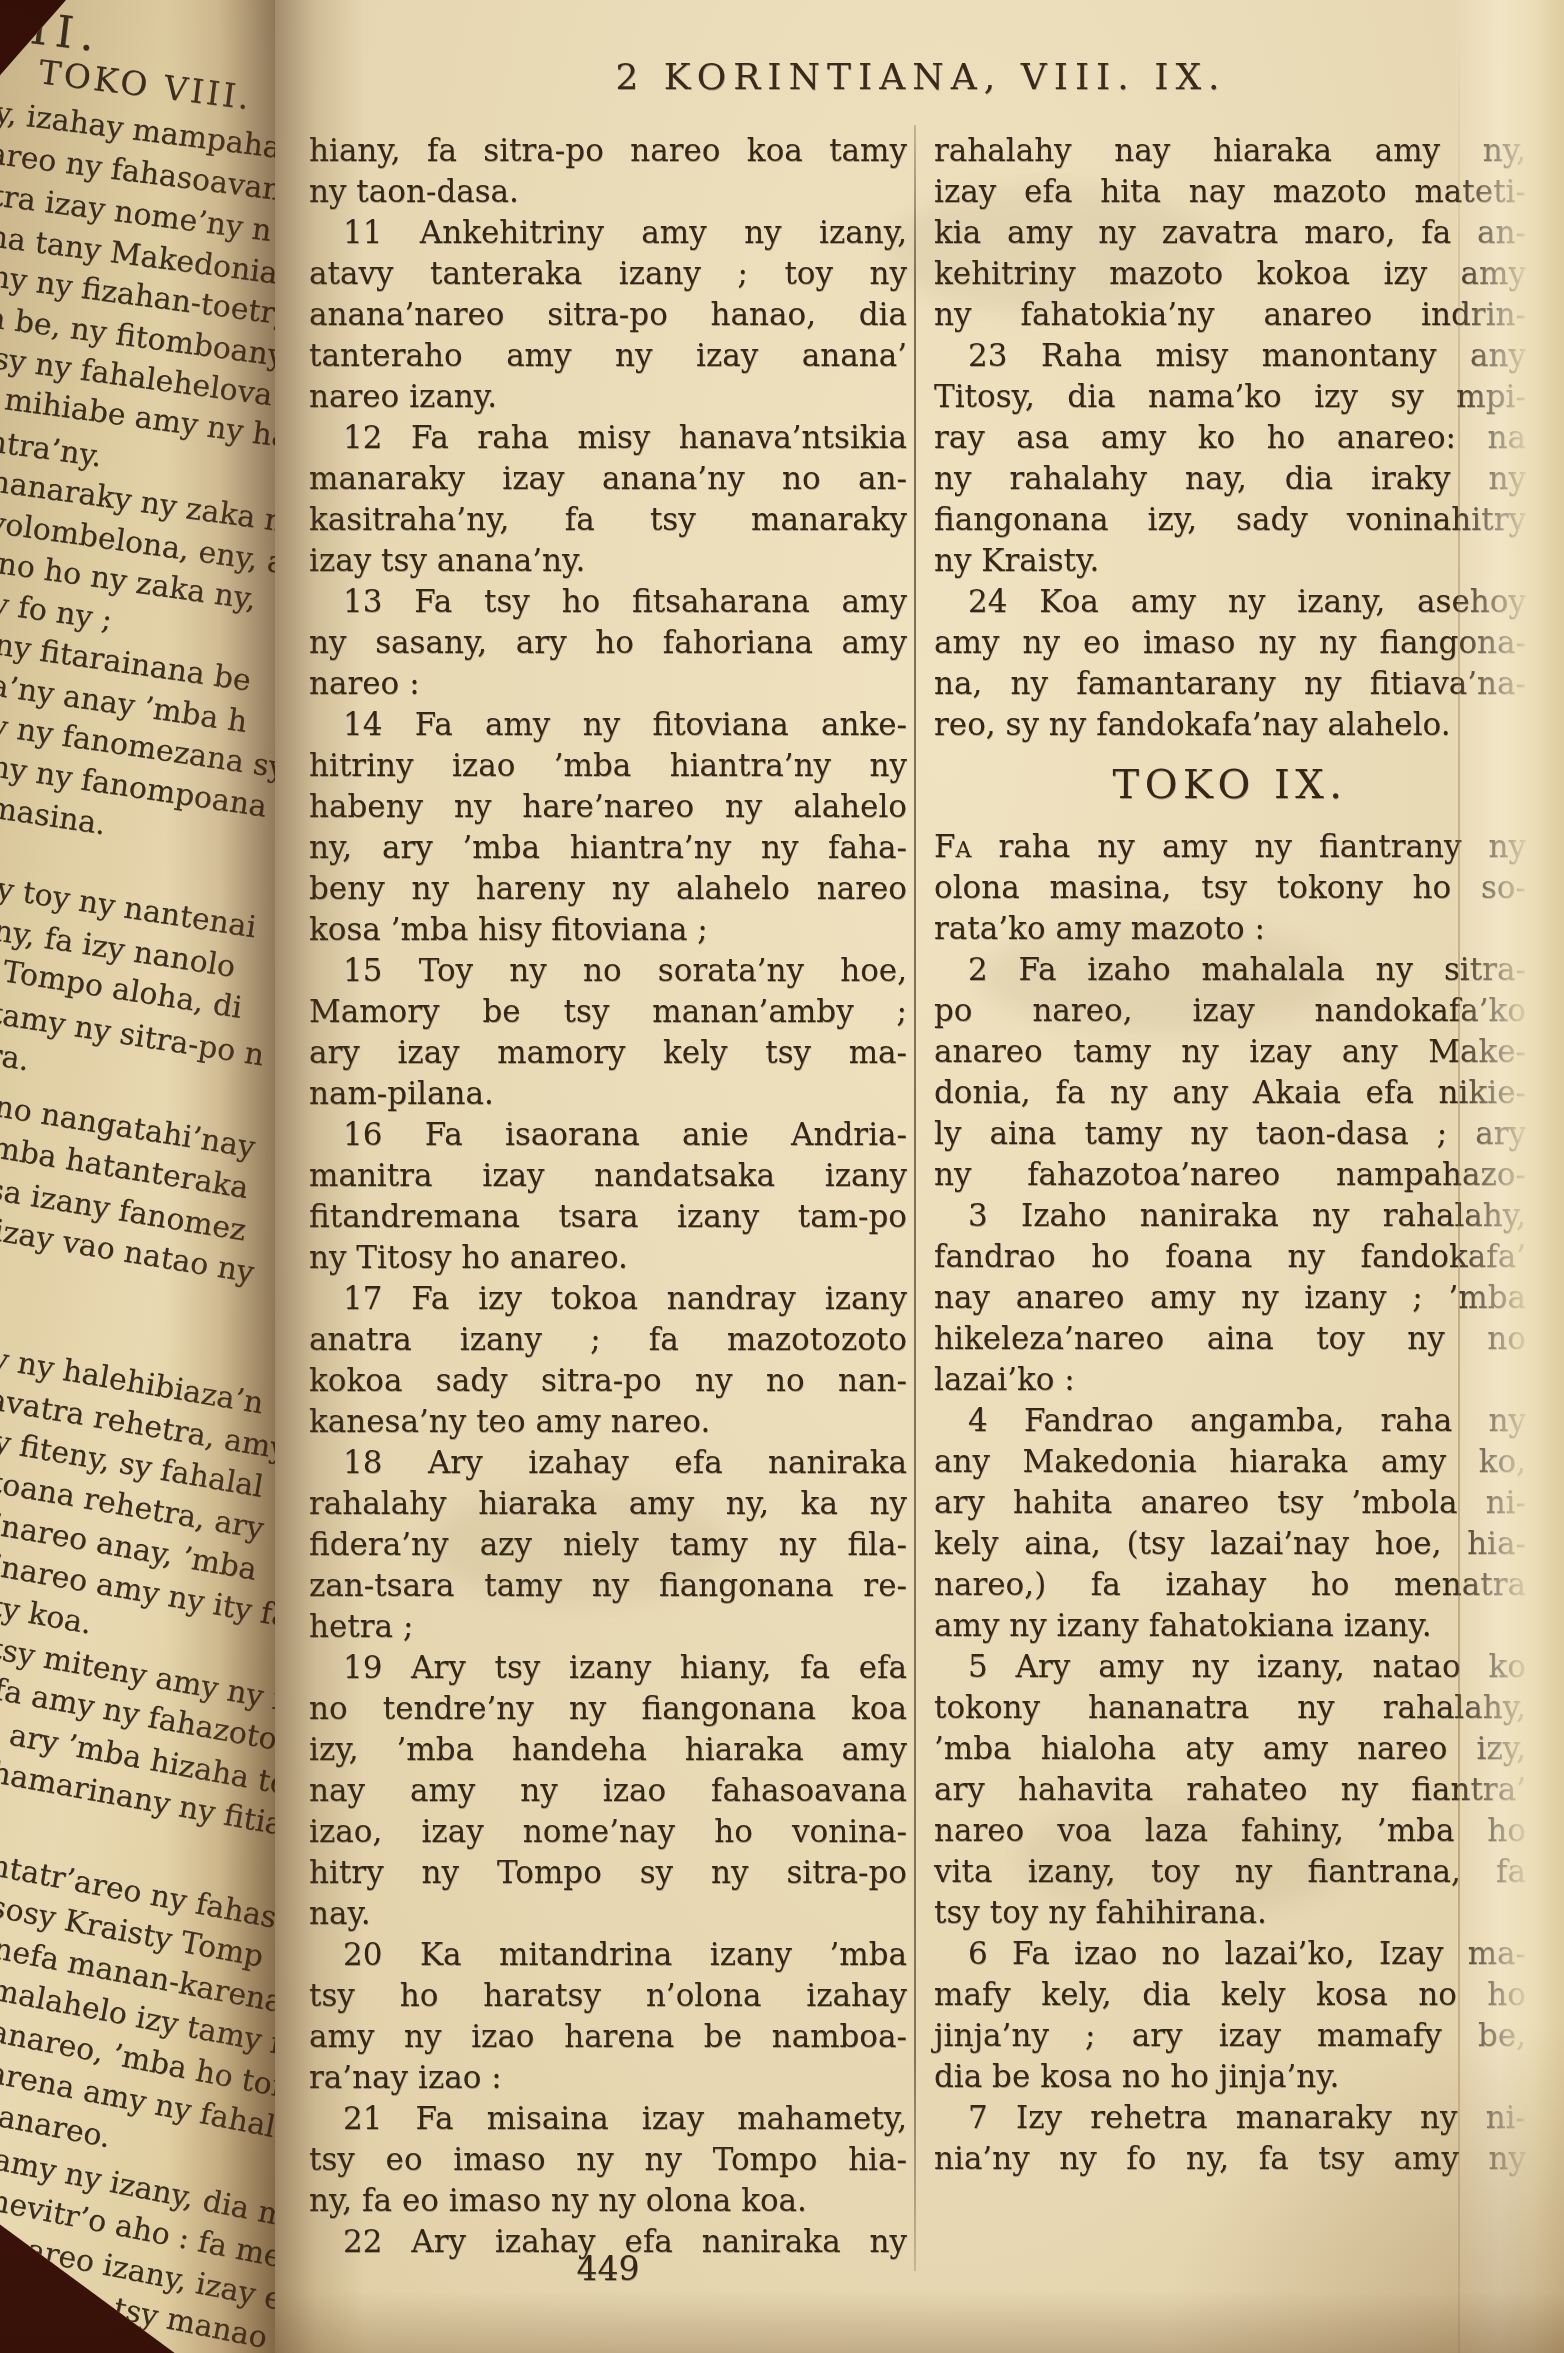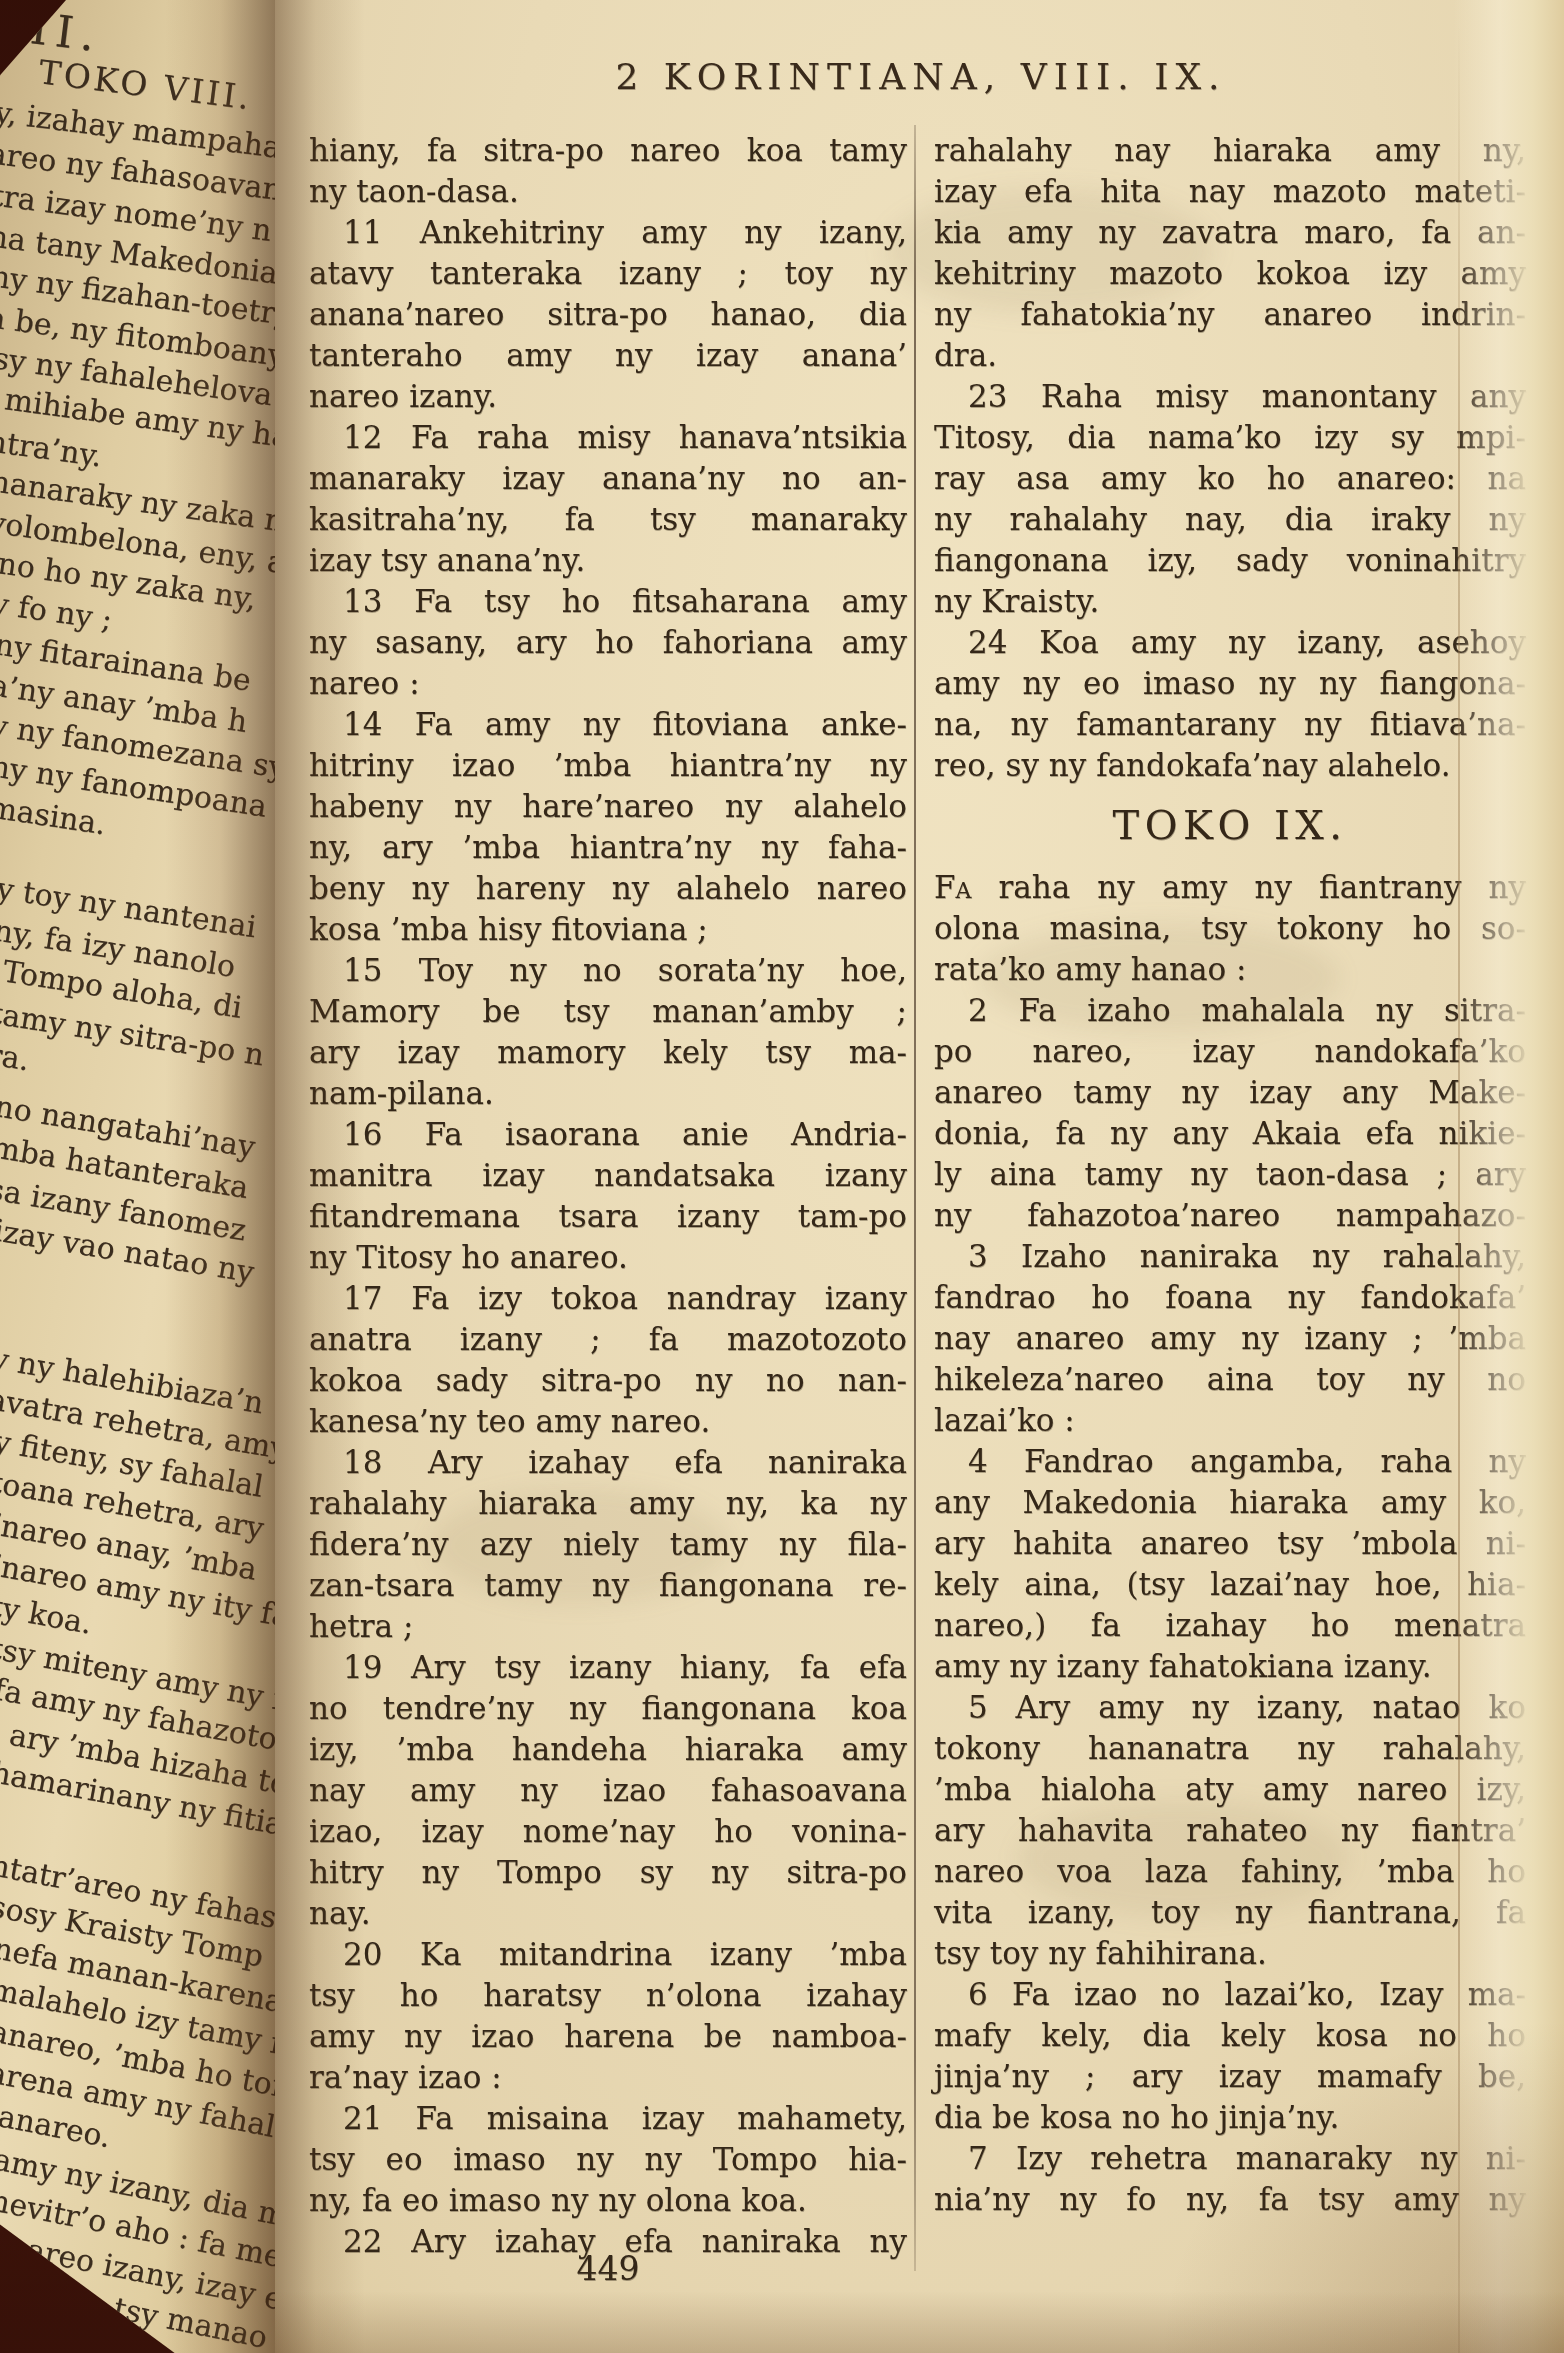--- a/index.html
+++ b/index.html
@@ -207,37 +207,36 @@
       <div class="ln ind">22 Ary izahay efa naniraka ny</div>
     </div>
 
   <div id="col-right" class="col">
     <div id="col-right-top">
         <div class="ln">rahalahy nay hiaraka amy ny,</div>
         <div class="ln">izay efa hita nay mazoto mateti-</div>
         <div class="ln">kia amy ny zavatra maro, fa an-</div>
         <div class="ln">kehitriny mazoto kokoa izy amy</div>
         <div class="ln">ny fahatokia’ny anareo indrin-</div>
-        <div class="ln end">dra.</div>
         <div class="ln ind">23 Raha misy manontany any</div>
         <div class="ln">Titosy, dia nama’ko izy sy mpi-</div>
         <div class="ln">ray asa amy ko ho anareo: na</div>
         <div class="ln">ny rahalahy nay, dia iraky ny</div>
         <div class="ln">fiangonana izy, sady voninahitry</div>
         <div class="ln end">ny Kraisty.</div>
         <div class="ln ind">24 Koa amy ny izany, asehoy</div>
         <div class="ln">amy ny eo imaso ny ny fiangona-</div>
         <div class="ln">na, ny famantarany ny fitiava’na-</div>
         <div class="ln end">reo, sy ny fandokafa’nay alahelo.</div>
       </div>
     <div class="chap-head">TOKO IX.</div>
     <div id="col-right-bottom">
         <div class="ln"><span class="sc">Fa</span> raha ny amy ny fiantrany ny</div>
         <div class="ln">olona masina, tsy tokony ho so-</div>
-        <div class="ln end">rata’ko amy hanao :</div>
+        <div class="ln end">rata’ko amy mazoto :</div>
         <div class="ln ind">2 Fa izaho mahalala ny sitra-</div>
         <div class="ln">po nareo, izay nandokafa’ko</div>
         <div class="ln">anareo tamy ny izay any Make-</div>
         <div class="ln">donia, fa ny any Akaia efa nikie-</div>
         <div class="ln">ly aina tamy ny taon-dasa ; ary</div>
         <div class="ln">ny fahazotoa’nareo nampahazo-</div>
         <div class="ln ind">3 Izaho naniraka ny rahalahy,</div>
         <div class="ln">fandrao ho foana ny fandokafa’</div>
         <div class="ln">nay anareo amy ny izany ; ’mba</div>
         <div class="ln">hikeleza’nareo aina toy ny no</div>

